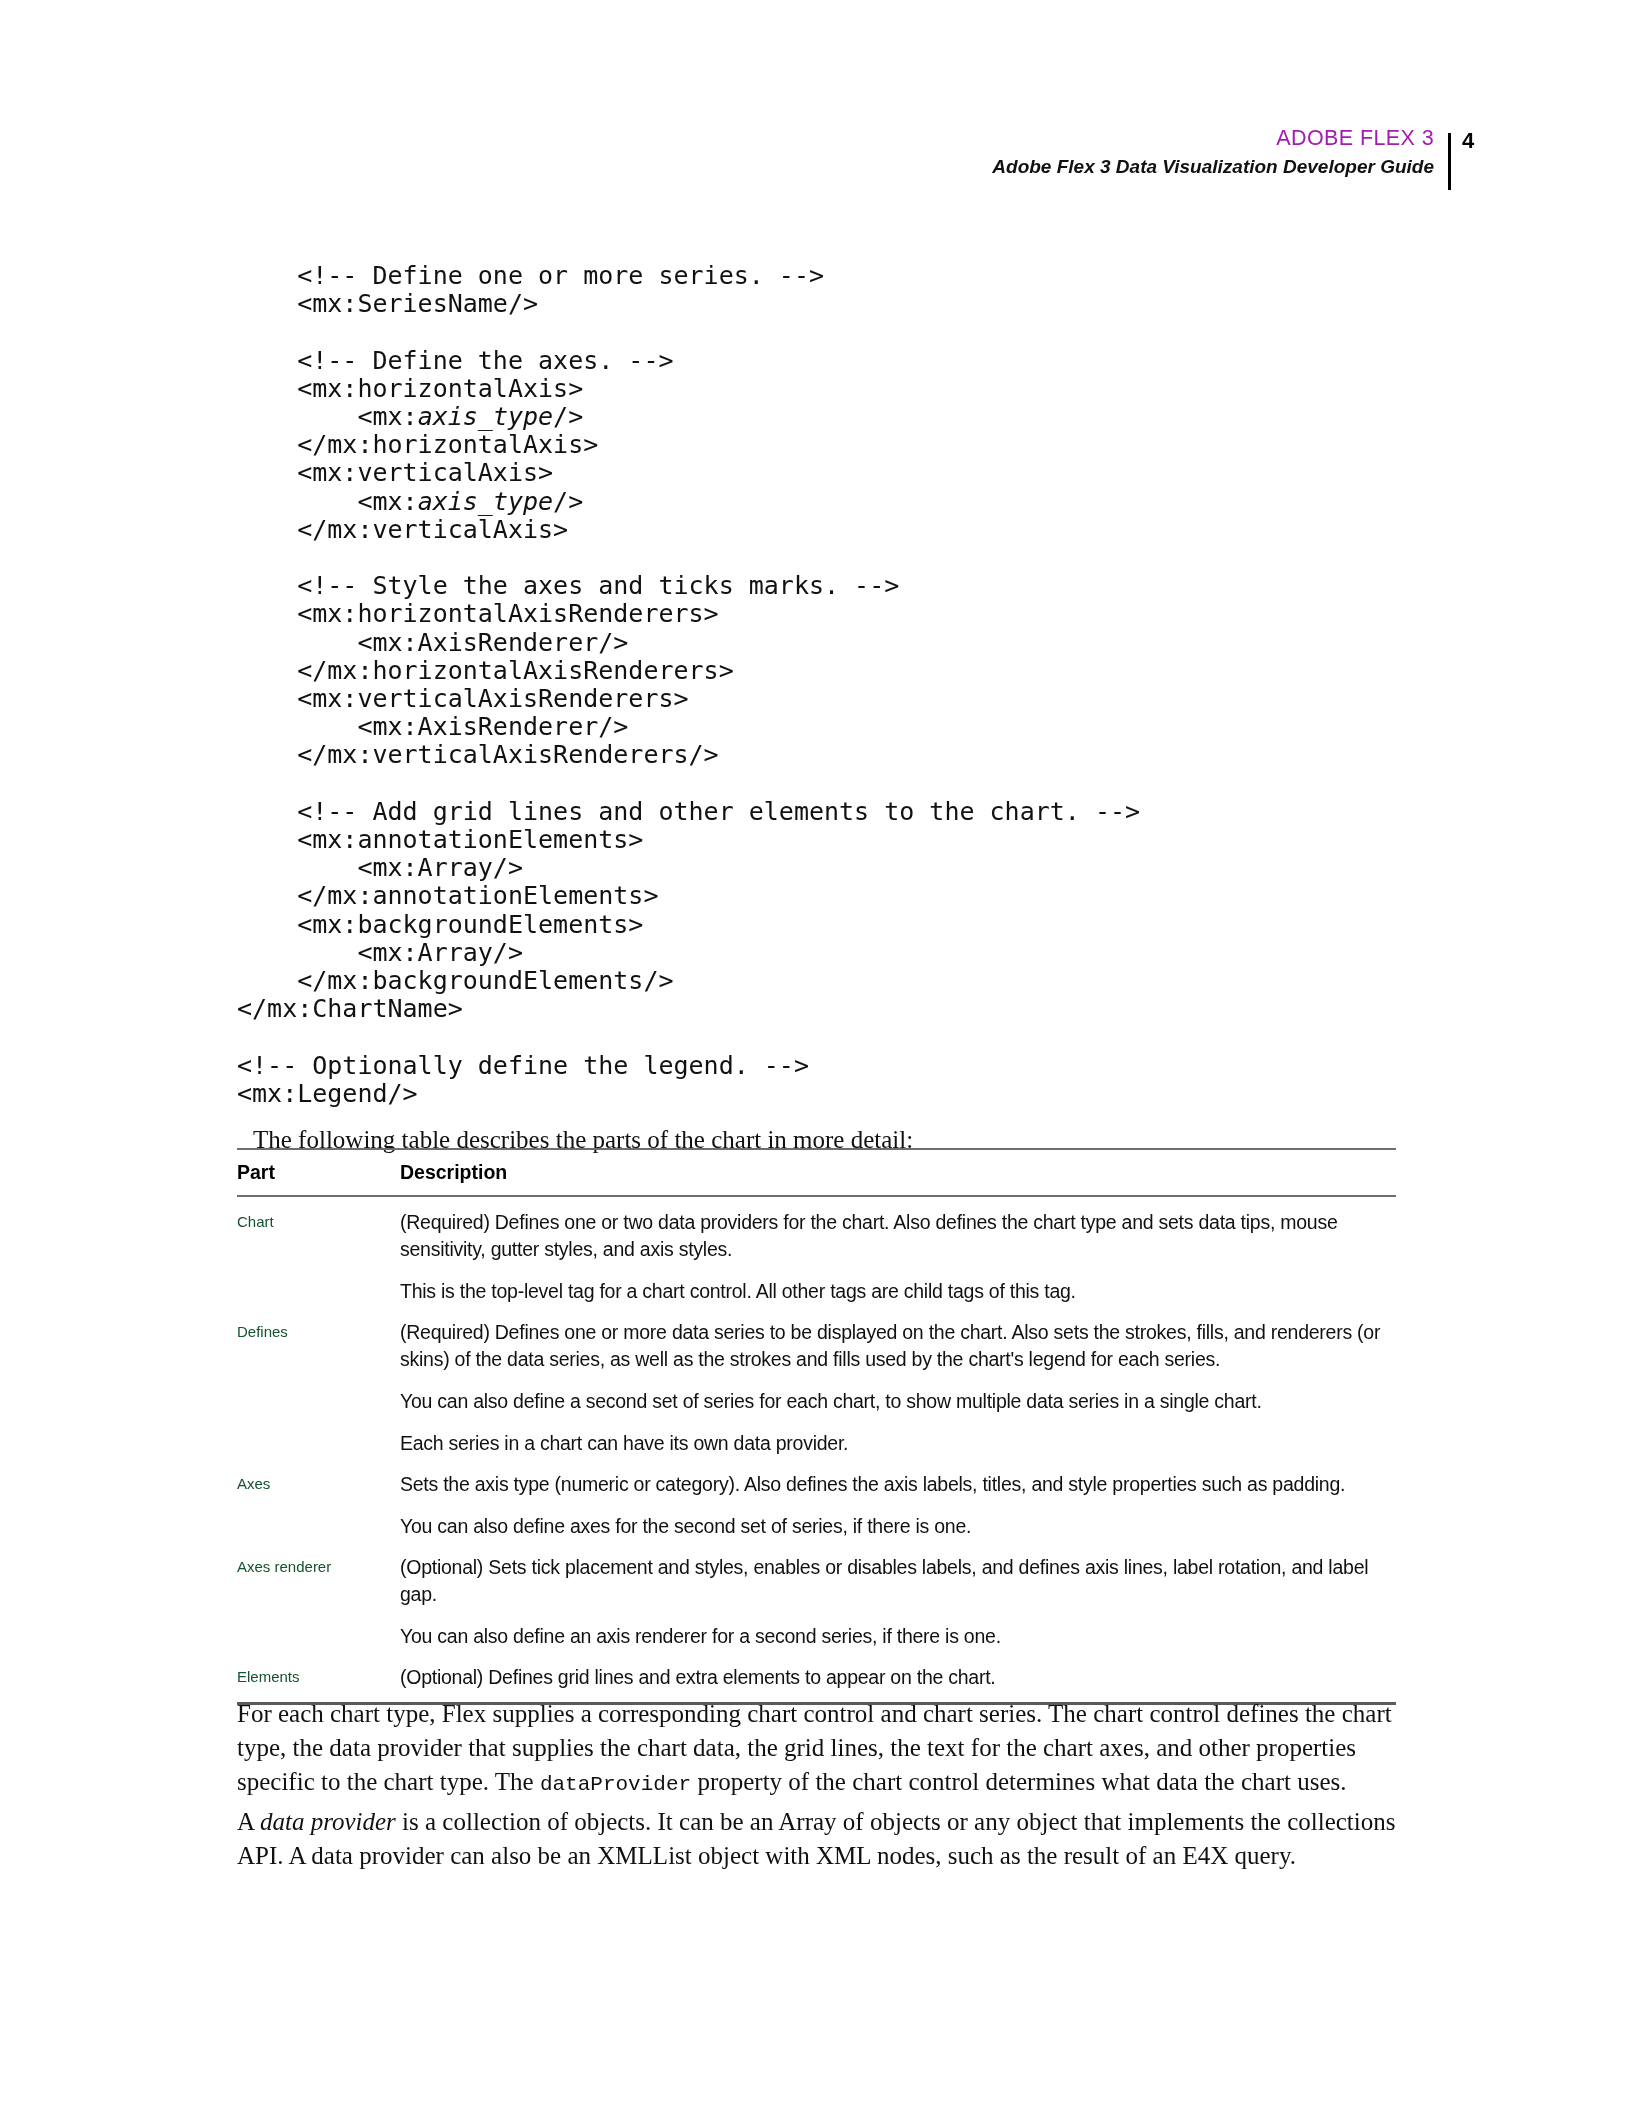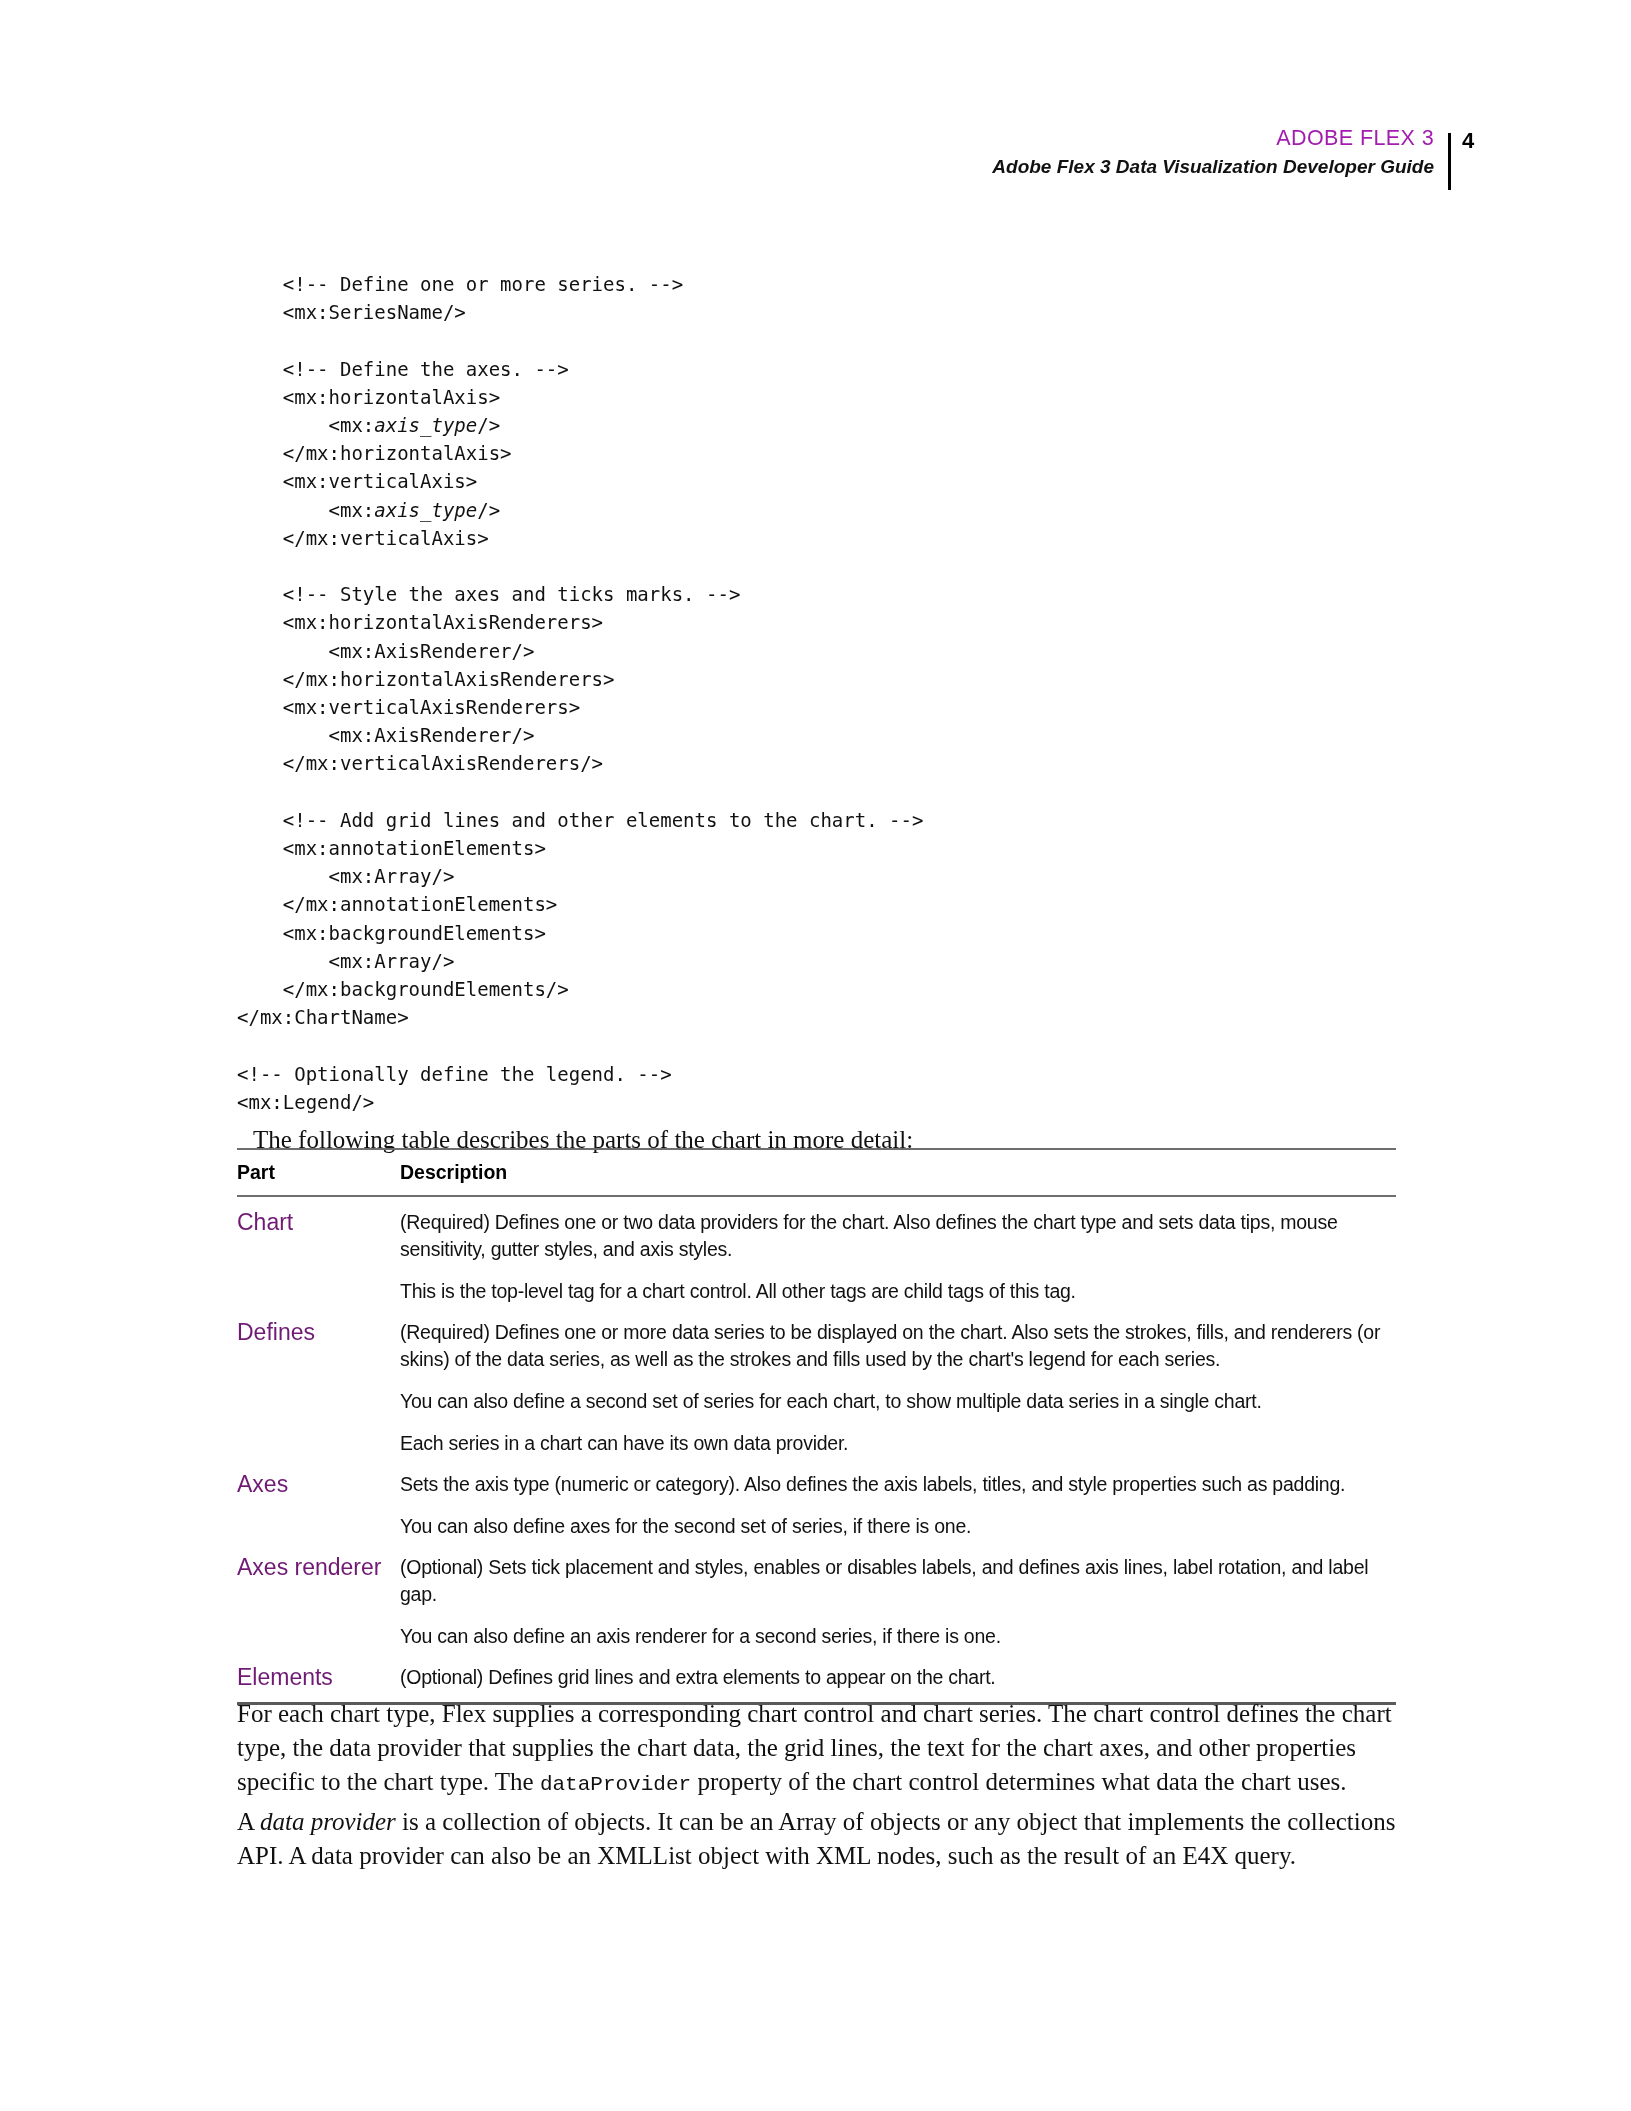--- a/index.html
+++ b/index.html
@@ -58,23 +58,23 @@
     font-family: "Liberation Sans", "DejaVu Sans", sans-serif;
     font-size: 22px;
     font-weight: bold;
     color: #000;
   }
 
   
   .code-block {
     position: absolute;
     left: 237px;
-    top: 252px;
+    top: 238px;
     font-family: "Liberation Mono", "DejaVu Sans Mono", monospace;
-    font-size: 19px;
+    font-size: 25px;
     line-height: 26.2px;
     white-space: pre;
     color: #111;
   }
   .code-block .ital { font-style: italic; }
 
   
   .body-par {
     position: absolute;
     font-family: "Liberation Serif", "DejaVu Serif", serif;
@@ -137,23 +137,23 @@
   .tbody {
     padding-top: 12px;
     padding-bottom: 11px;
   }
   .tbody-row {
     display: flex;
     align-items: flex-start;
   }
   .tcell-part-text {
     font-family: "Liberation Sans", "DejaVu Sans", sans-serif;
-    font-size: 23px;
+    font-size: 15px;
     line-height: 26px;
-    color: #701a75;
+    color: #14532d;
   }
   .desc-par {
     font-family: "Liberation Sans", "DejaVu Sans", sans-serif;
     font-size: 19.5px;
     line-height: 27px;
     color: #111;
     margin: 0 0 15px 0;
     letter-spacing: -0.25px;
   }
   .desc-par:last-child { margin-bottom: 0; }

